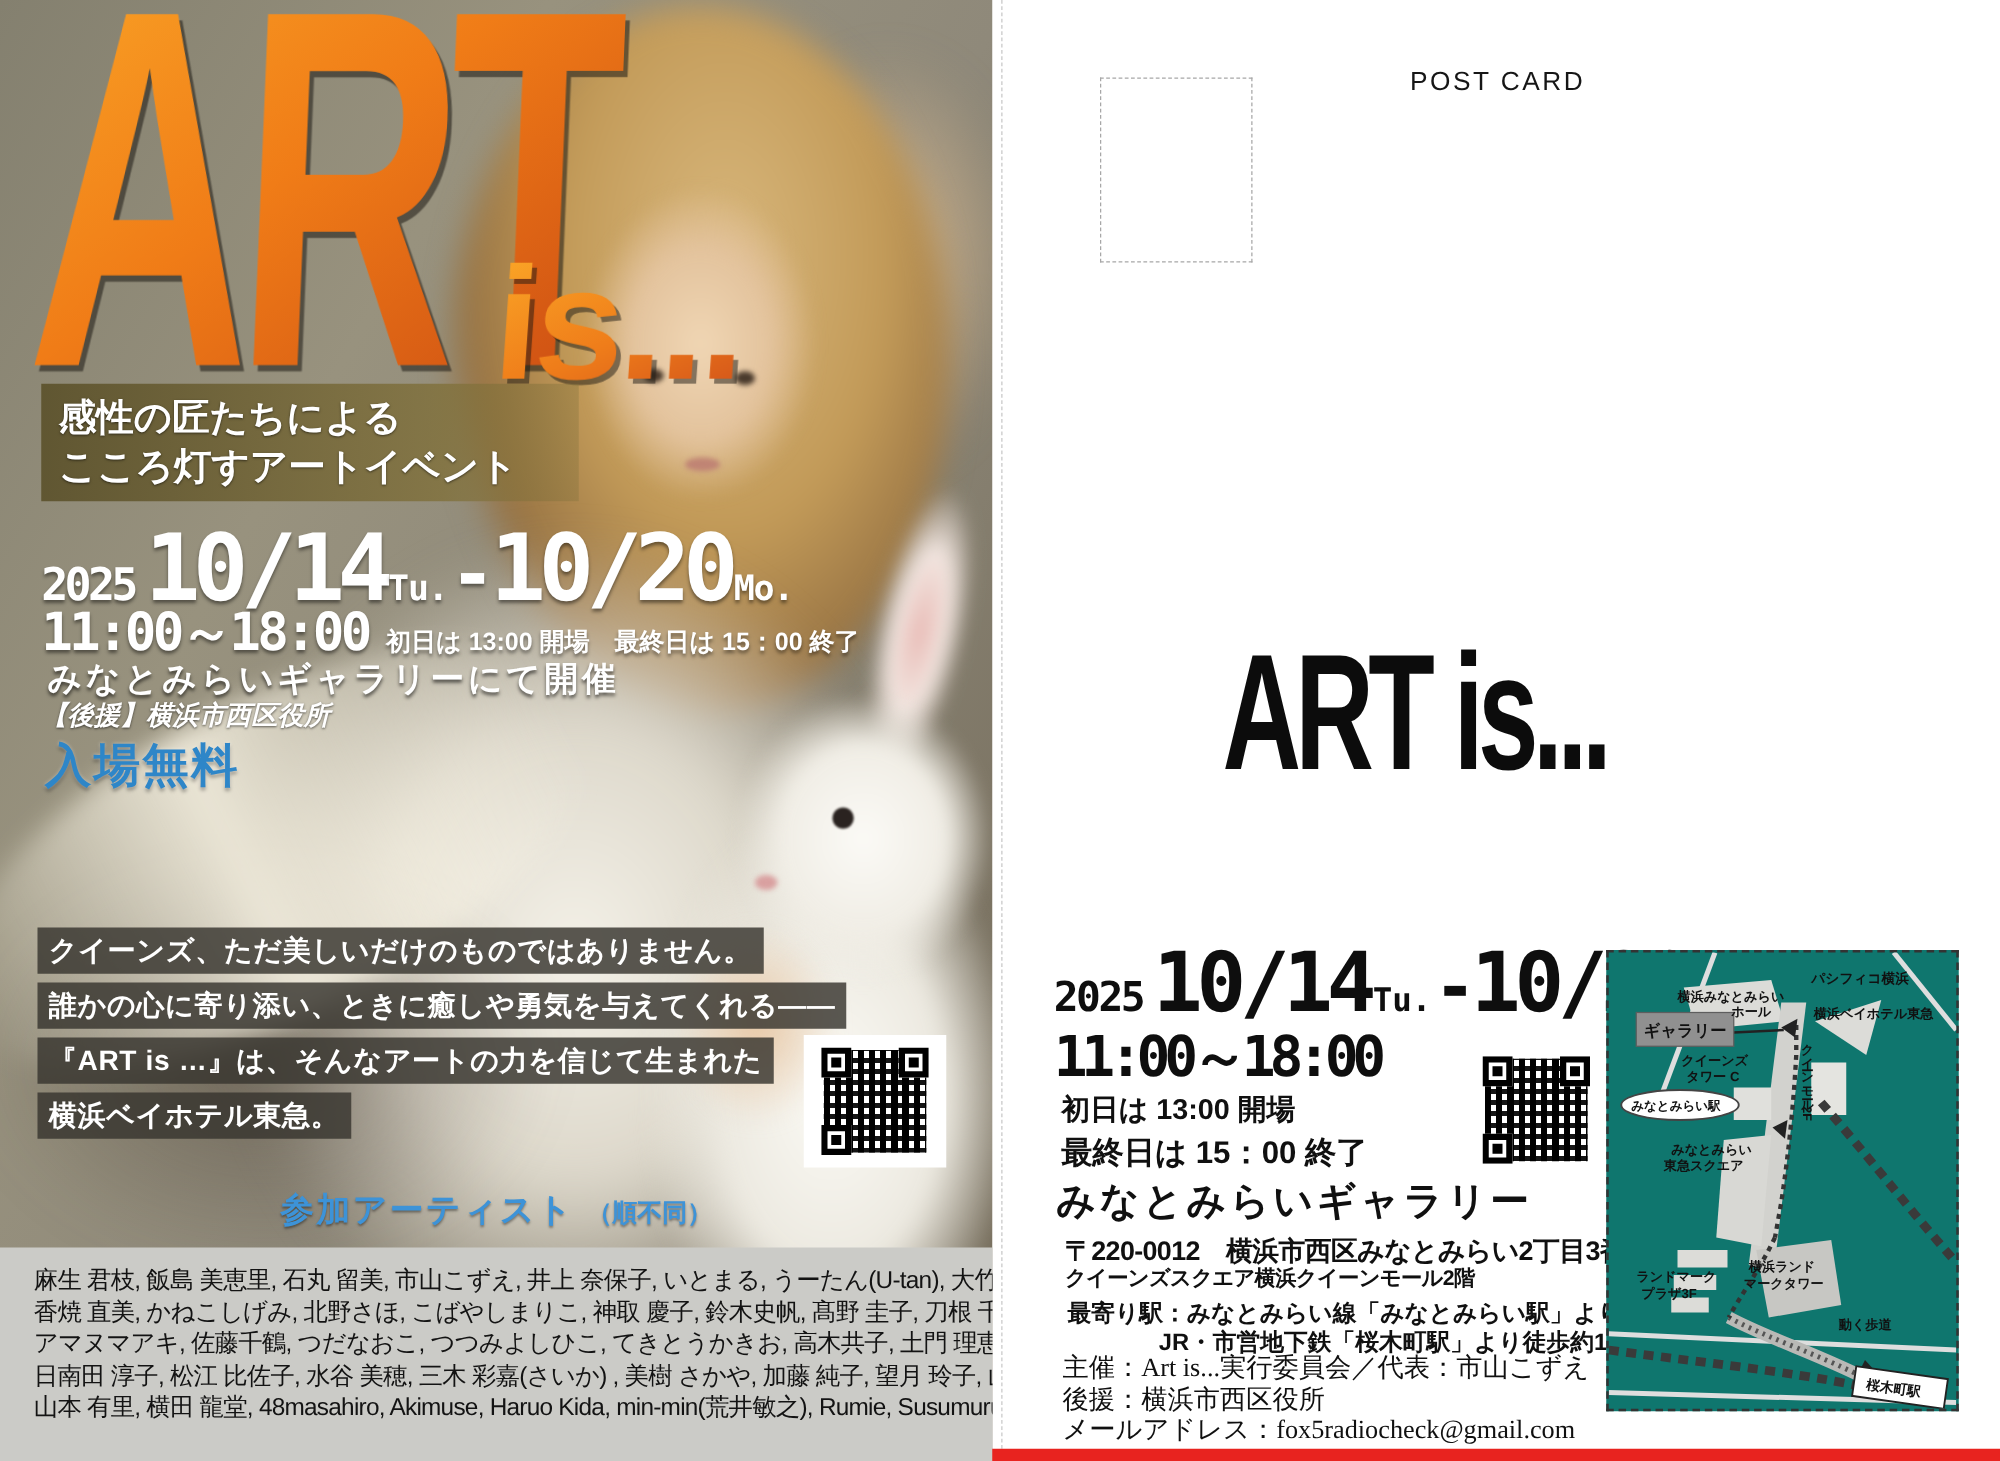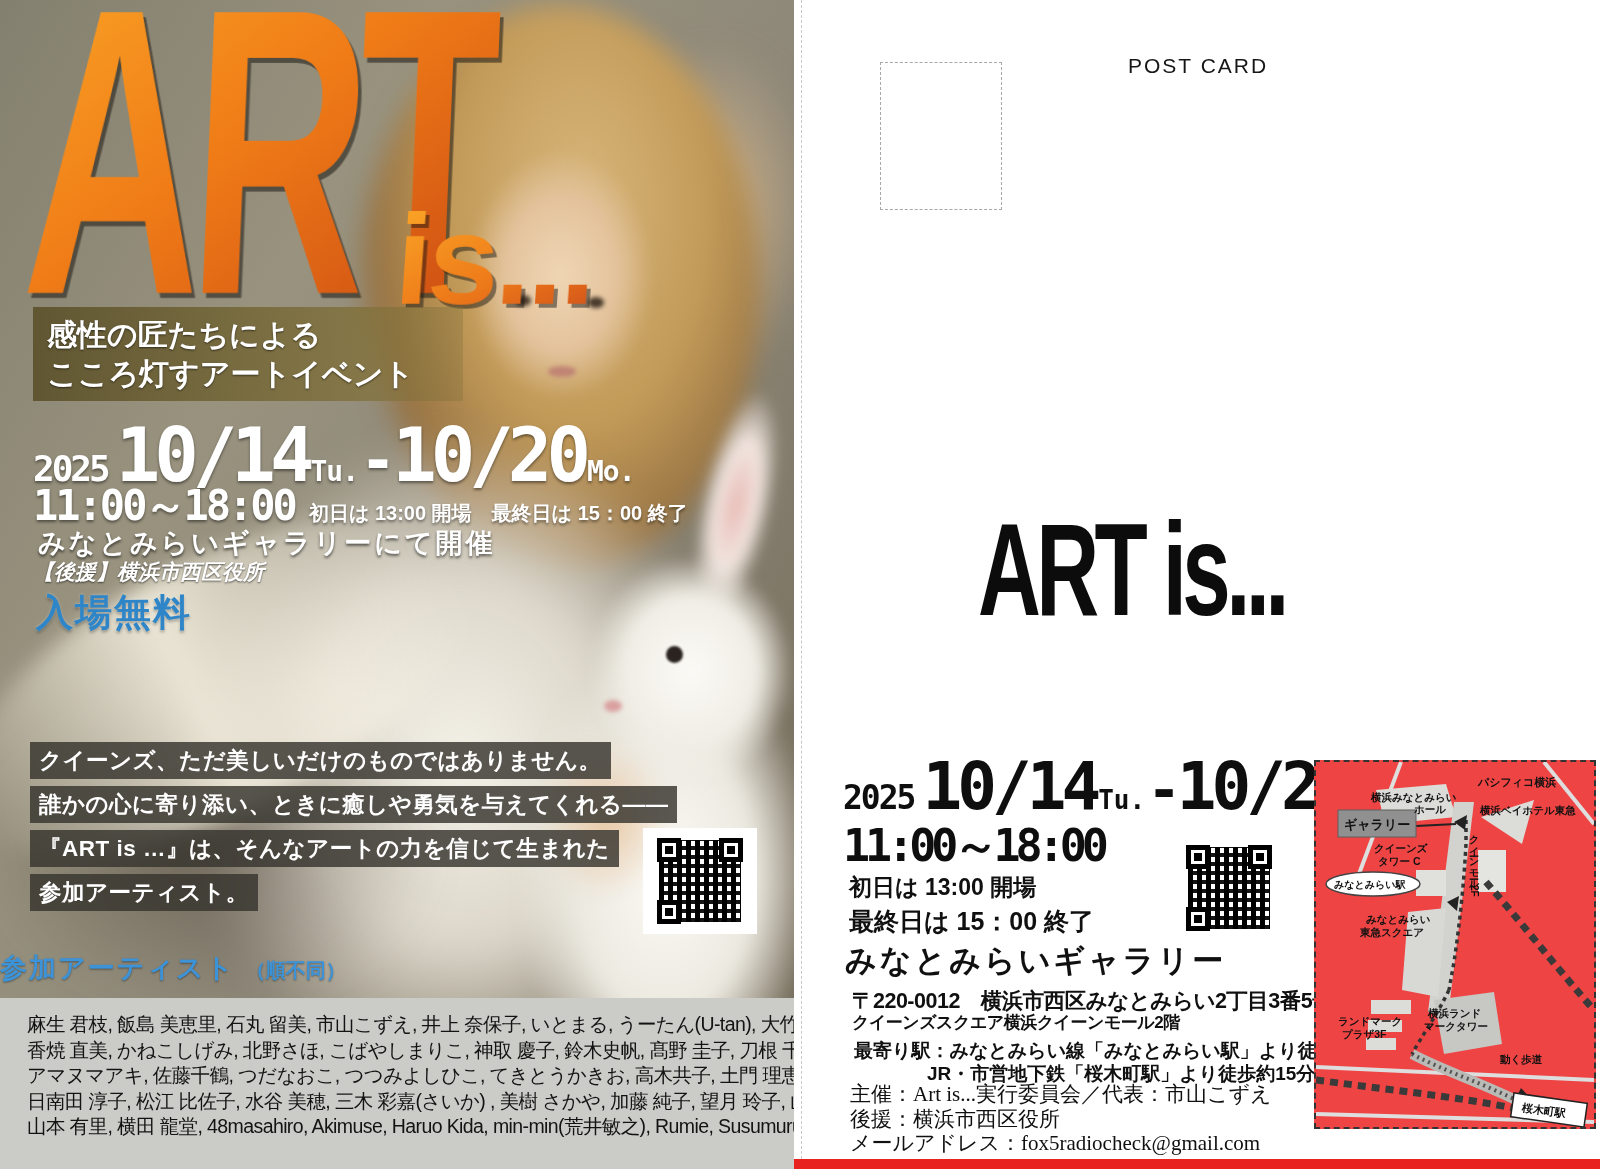--- a/index.html
+++ b/index.html
@@ -60,21 +60,21 @@
   .desc div{width:fit-content;background:rgba(55,52,46,.82);color:#fff;font-size:22.5px;font-weight:700;
             padding:3px 9px;margin-bottom:7px;letter-spacing:.5px;}
   .qr-box{left:643px;top:828px;width:114px;height:106px;background:#fff;display:flex;align-items:center;justify-content:center;}
   .qr{position:relative;width:86px;height:86px;background:#fff;overflow:hidden;}
   .qr .cells{position:absolute;inset:2px;
       background:repeating-linear-gradient(0deg,rgba(0,0,0,.92) 0 4px,transparent 4px 9px),
                  repeating-linear-gradient(90deg,#000 0 5px,#fff 5px 9px);}
   .fdr{position:absolute;width:24px;height:24px;background:#fff;border:5px solid #000;box-sizing:border-box;}
   .fdr::after{content:"";position:absolute;inset:3px;background:#000;}
   .fdr.tl{left:0;top:0;} .fdr.tr{right:0;top:0;} .fdr.bl{left:0;bottom:0;}
-  .artists-header{left:0;top:950px;width:100%;color:#3d93d8;font-weight:800;
+  .artists-header{left:0;top:950px;width:100%;text-align:center;color:#3d93d8;font-weight:800;
                   text-shadow:0 1px 2px rgba(0,0,0,.4);}
   .artists-header .hd{font-size:27px;letter-spacing:2px;}
   .artists-header .nt{font-size:20px;margin-left:6px;}
   .artists-strip{left:0;top:998px;width:100%;height:171px;background:#cbcbc7;box-sizing:border-box;
                  padding:14px 0 0 27px;z-index:6;}
   .artists-strip div{color:#131313;font-size:19.5px;line-height:25.5px;letter-spacing:-.6px;white-space:nowrap;}
   
   .postcard{position:absolute;left:794px;top:0;width:806px;height:1169px;background:#fff;color:#101010;}
   .divider{position:absolute;left:7px;top:0;bottom:0;width:0;border-left:1px dashed #c8c8c8;}
   .el{position:absolute;}
@@ -95,21 +95,21 @@
   .pc-qr{left:392px;top:845px;}
   .pc-venue{left:51px;top:940px;margin:0;font-size:31px;font-weight:800;letter-spacing:3px;}
   .pc-addr1{left:58px;top:986px;font-size:21.5px;font-weight:700;letter-spacing:-.5px;}
   .pc-addr2{left:58px;top:1011px;font-size:17px;font-weight:700;letter-spacing:-.5px;}
   .pc-acc1{left:60px;top:1038px;font-size:19px;font-weight:600;}
   .pc-acc2{left:133px;top:1061px;font-size:19px;font-weight:600;}
   .serif{font-family:"Liberation Serif","DejaVu Serif",serif;}
   .pc-org{left:56px;top:1080px;font-size:21px;}
   .pc-sup{left:56px;top:1105px;font-size:21px;}
   .pc-mail{left:56px;top:1129px;font-size:21px;}
-  .map-box{left:520px;top:760px;width:278px;height:365px;border:2px dashed #333;box-sizing:content-box;background:#ef4444;}
+  .map-box{left:491px;top:760px;width:278px;height:365px;border:2px dashed #333;box-sizing:content-box;background:#0f766e;}
   .red-bar{position:absolute;left:782px;top:1159px;width:818px;height:10px;background:#e8231f;}
   .map-box svg{display:block;}
   .map-box text{font-weight:700;fill:#111;font-family:"Liberation Sans","DejaVu Sans",sans-serif;}
 </style>
 </head>
 <body>
 
 <div class="page">
 
   <section class="flyer">
@@ -154,21 +154,21 @@
     </div>
 
     <div class="txt venue-line">みなとみらいギャラリーにて開催</div>
     <div class="txt support-line">【後援】横浜市西区役所</div>
     <div class="txt free">入場無料</div>
 
     <div class="txt desc">
       <div>クイーンズ、ただ美しいだけのものではありません。</div>
       <div>誰かの心に寄り添い、ときに癒しや勇気を与えてくれる——</div>
       <div>『ART is …』は、そんなアートの力を信じて生まれた</div>
-      <div>参加アーティスト。</div>
+      <div>横浜ベイホテル東急。</div>
     </div>
 
     <div class="txt qr-box">
       <div class="qr">
         <div class="cells"></div>
         <div class="fdr tl"></div>
         <div class="fdr tr"></div>
         <div class="fdr bl"></div>
       </div>
     </div>

